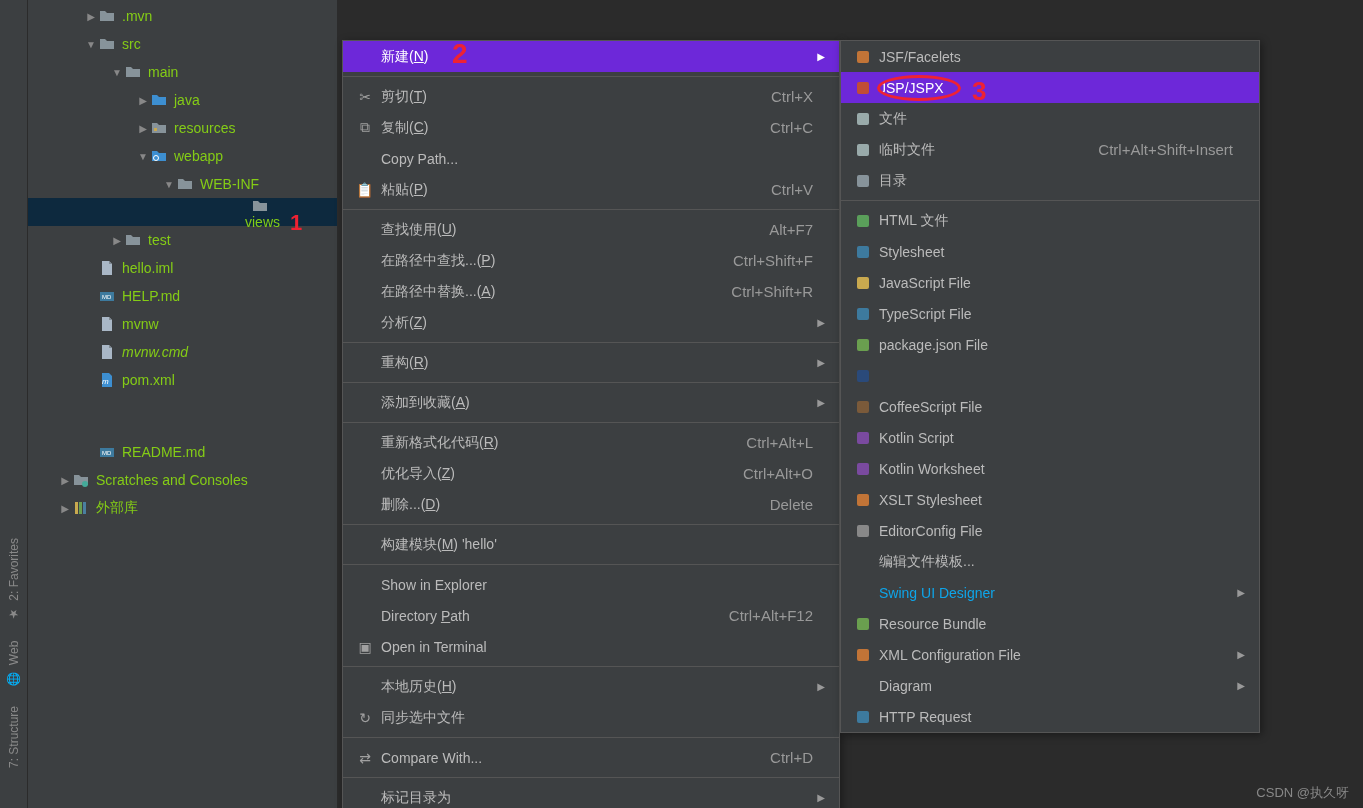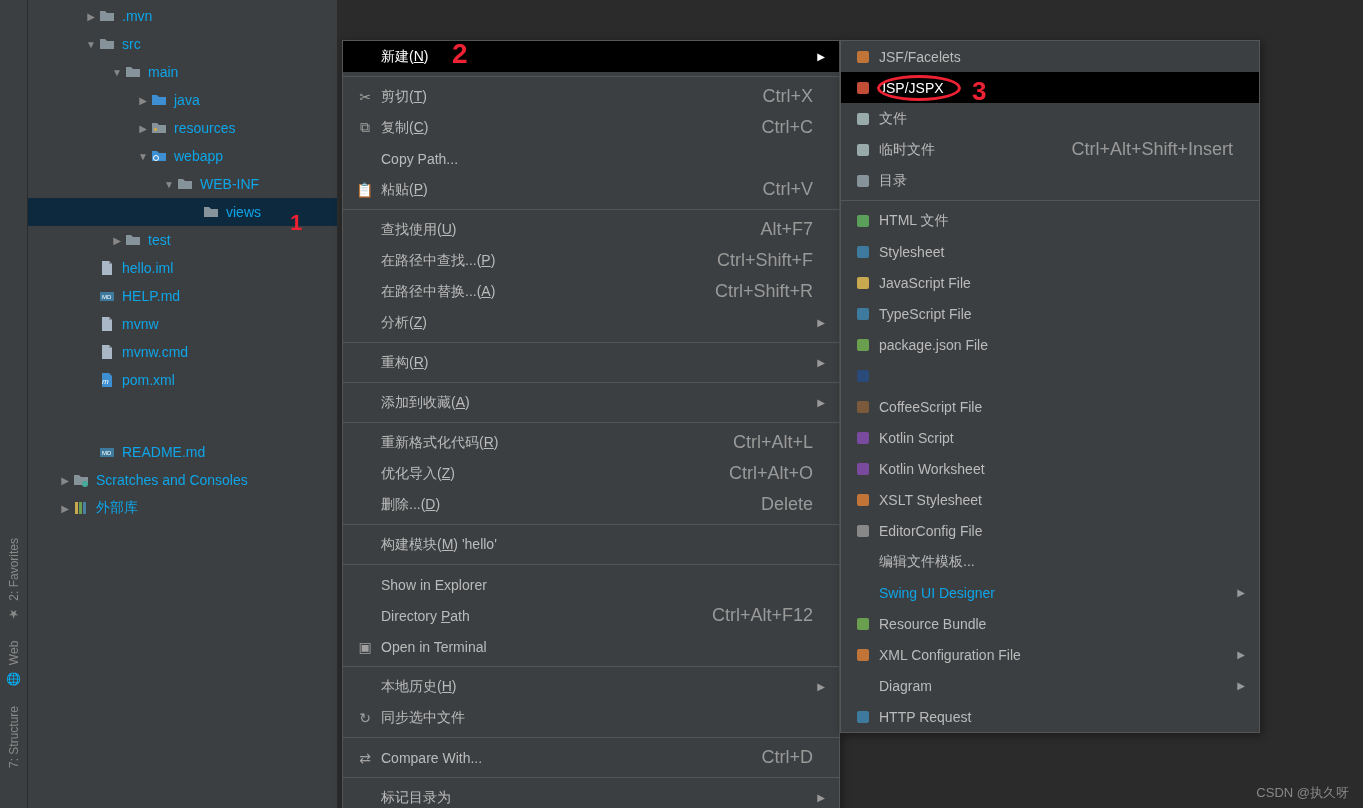--- a/index.html
+++ b/index.html
@@ -3,34 +3,34 @@
 <meta charset="utf-8">
 <style>
 * { margin:0; padding:0; box-sizing:border-box; font-family:"Segoe UI","Microsoft YaHei",sans-serif; }
 body { background:#3c3f41; color:#bbbbbb; font-size:14px; width:1363px; height:808px; overflow:hidden; position:relative; }
 .root { display:flex; height:100%; }
 .left-tabs { width:28px; background:#3c3f41; border-right:1px solid #2b2b2b; display:flex; flex-direction:column; justify-content:flex-start; }
 .left-tabs .spacer { flex:1; }
 .vtab { writing-mode:vertical-rl; transform:rotate(180deg); padding:10px 4px; color:#8a8a8a; font-size:12px; cursor:pointer; display:flex; align-items:center; gap:6px; }
 .tree-panel { width:310px; background:#3c3f41; border-right:1px solid #2b2b2b; padding-top:2px; overflow:hidden; }
 .tree-row { height:28px; display:flex; align-items:center; padding-left:8px; white-space:nowrap; cursor:pointer; }
-.tree-row.selected { background:#0d293e; }
+.tree-row.selected { background:#0d293e;flex-direction:column; }
 .chev { width:14px; display:inline-flex; justify-content:center; color:#888; font-size:10px; }
 .ico { width:18px; height:18px; display:inline-flex; align-items:center; justify-content:center; margin-right:6px; }
-.txt { color:#0ea5e9; }
+.txt { color:#84cc16; }
 .editor { flex:1; background:#2b2b2b; position:relative; }
 .ctx-menu { position:absolute; background:#3c3f41; border:1px solid #555; box-shadow:2px 2px 8px rgba(0,0,0,.4); }
 .menu1 { left:342px; top:40px; width:498px; }
 .menu2 { left:840px; top:40px; width:420px; }
 .m-item { height:31px; display:flex; align-items:center; padding:0 14px 0 10px; cursor:pointer; }
 .m-item .m-ico { width:24px; display:inline-flex; align-items:center; justify-content:center; color:#a0a0a0; }
 .m-item .m-lbl { flex:1; padding-left:4px; }
-.m-item .m-sc { color:#999; font-size:18px; }
+.m-item .m-sc { color:#999; font-size:15px; }
 .m-item .m-arr { width:12px; color:#999; font-size:10px; text-align:right; }
-.m-item.hl { background:#000000; color:#fff; }
+.m-item.hl { background:#6d28d9; color:#fff; }
 .m-item.hl .m-sc, .m-item.hl .m-arr { color:#fff; }
 .m-item.dim .m-lbl { color:#0ea5e9; }
 .m-sep { height:1px; background:#555; margin:4px 0; }
 u { text-decoration:underline; }
 .annot { position:absolute; color:#e23; font-weight:bold; font-size:22px; pointer-events:none; }
 .annot-oval { position:absolute; border:3px solid #e23; border-radius:50%; pointer-events:none; }
 .watermark { position:absolute; right:14px; bottom:6px; color:#888; font-size:13px; }
 svg { display:block; }
 </style>
 </head>
@@ -155,21 +155,21 @@
       <div class="tree-row" style="padding-left: 56px;">
         <span class="chev"></span>
         <span class="ico">
           <svg width="16" height="16">
             <path fill="#a9b7c6" d="M3 1h7l3 3v11H3z"></path>
             <path fill="#808a93" d="M10 1v3h3z"></path>
           </svg>
         </span>
         <span class="txt">mvnw</span>
       </div>
-      <div class="tree-row" style="padding-left: 56px;">
+      <div class="tree-row" style="padding-left: 56px; font-style: italic;">
         <span class="chev"></span>
         <span class="ico">
           <svg width="16" height="16">
             <path fill="#a9b7c6" d="M3 1h7l3 3v11H3z"></path>
             <path fill="#808a93" d="M10 1v3h3z"></path>
           </svg>
         </span>
         <span class="txt">mvnw.cmd</span>
       </div>
       <div class="tree-row" style="padding-left: 56px;">

